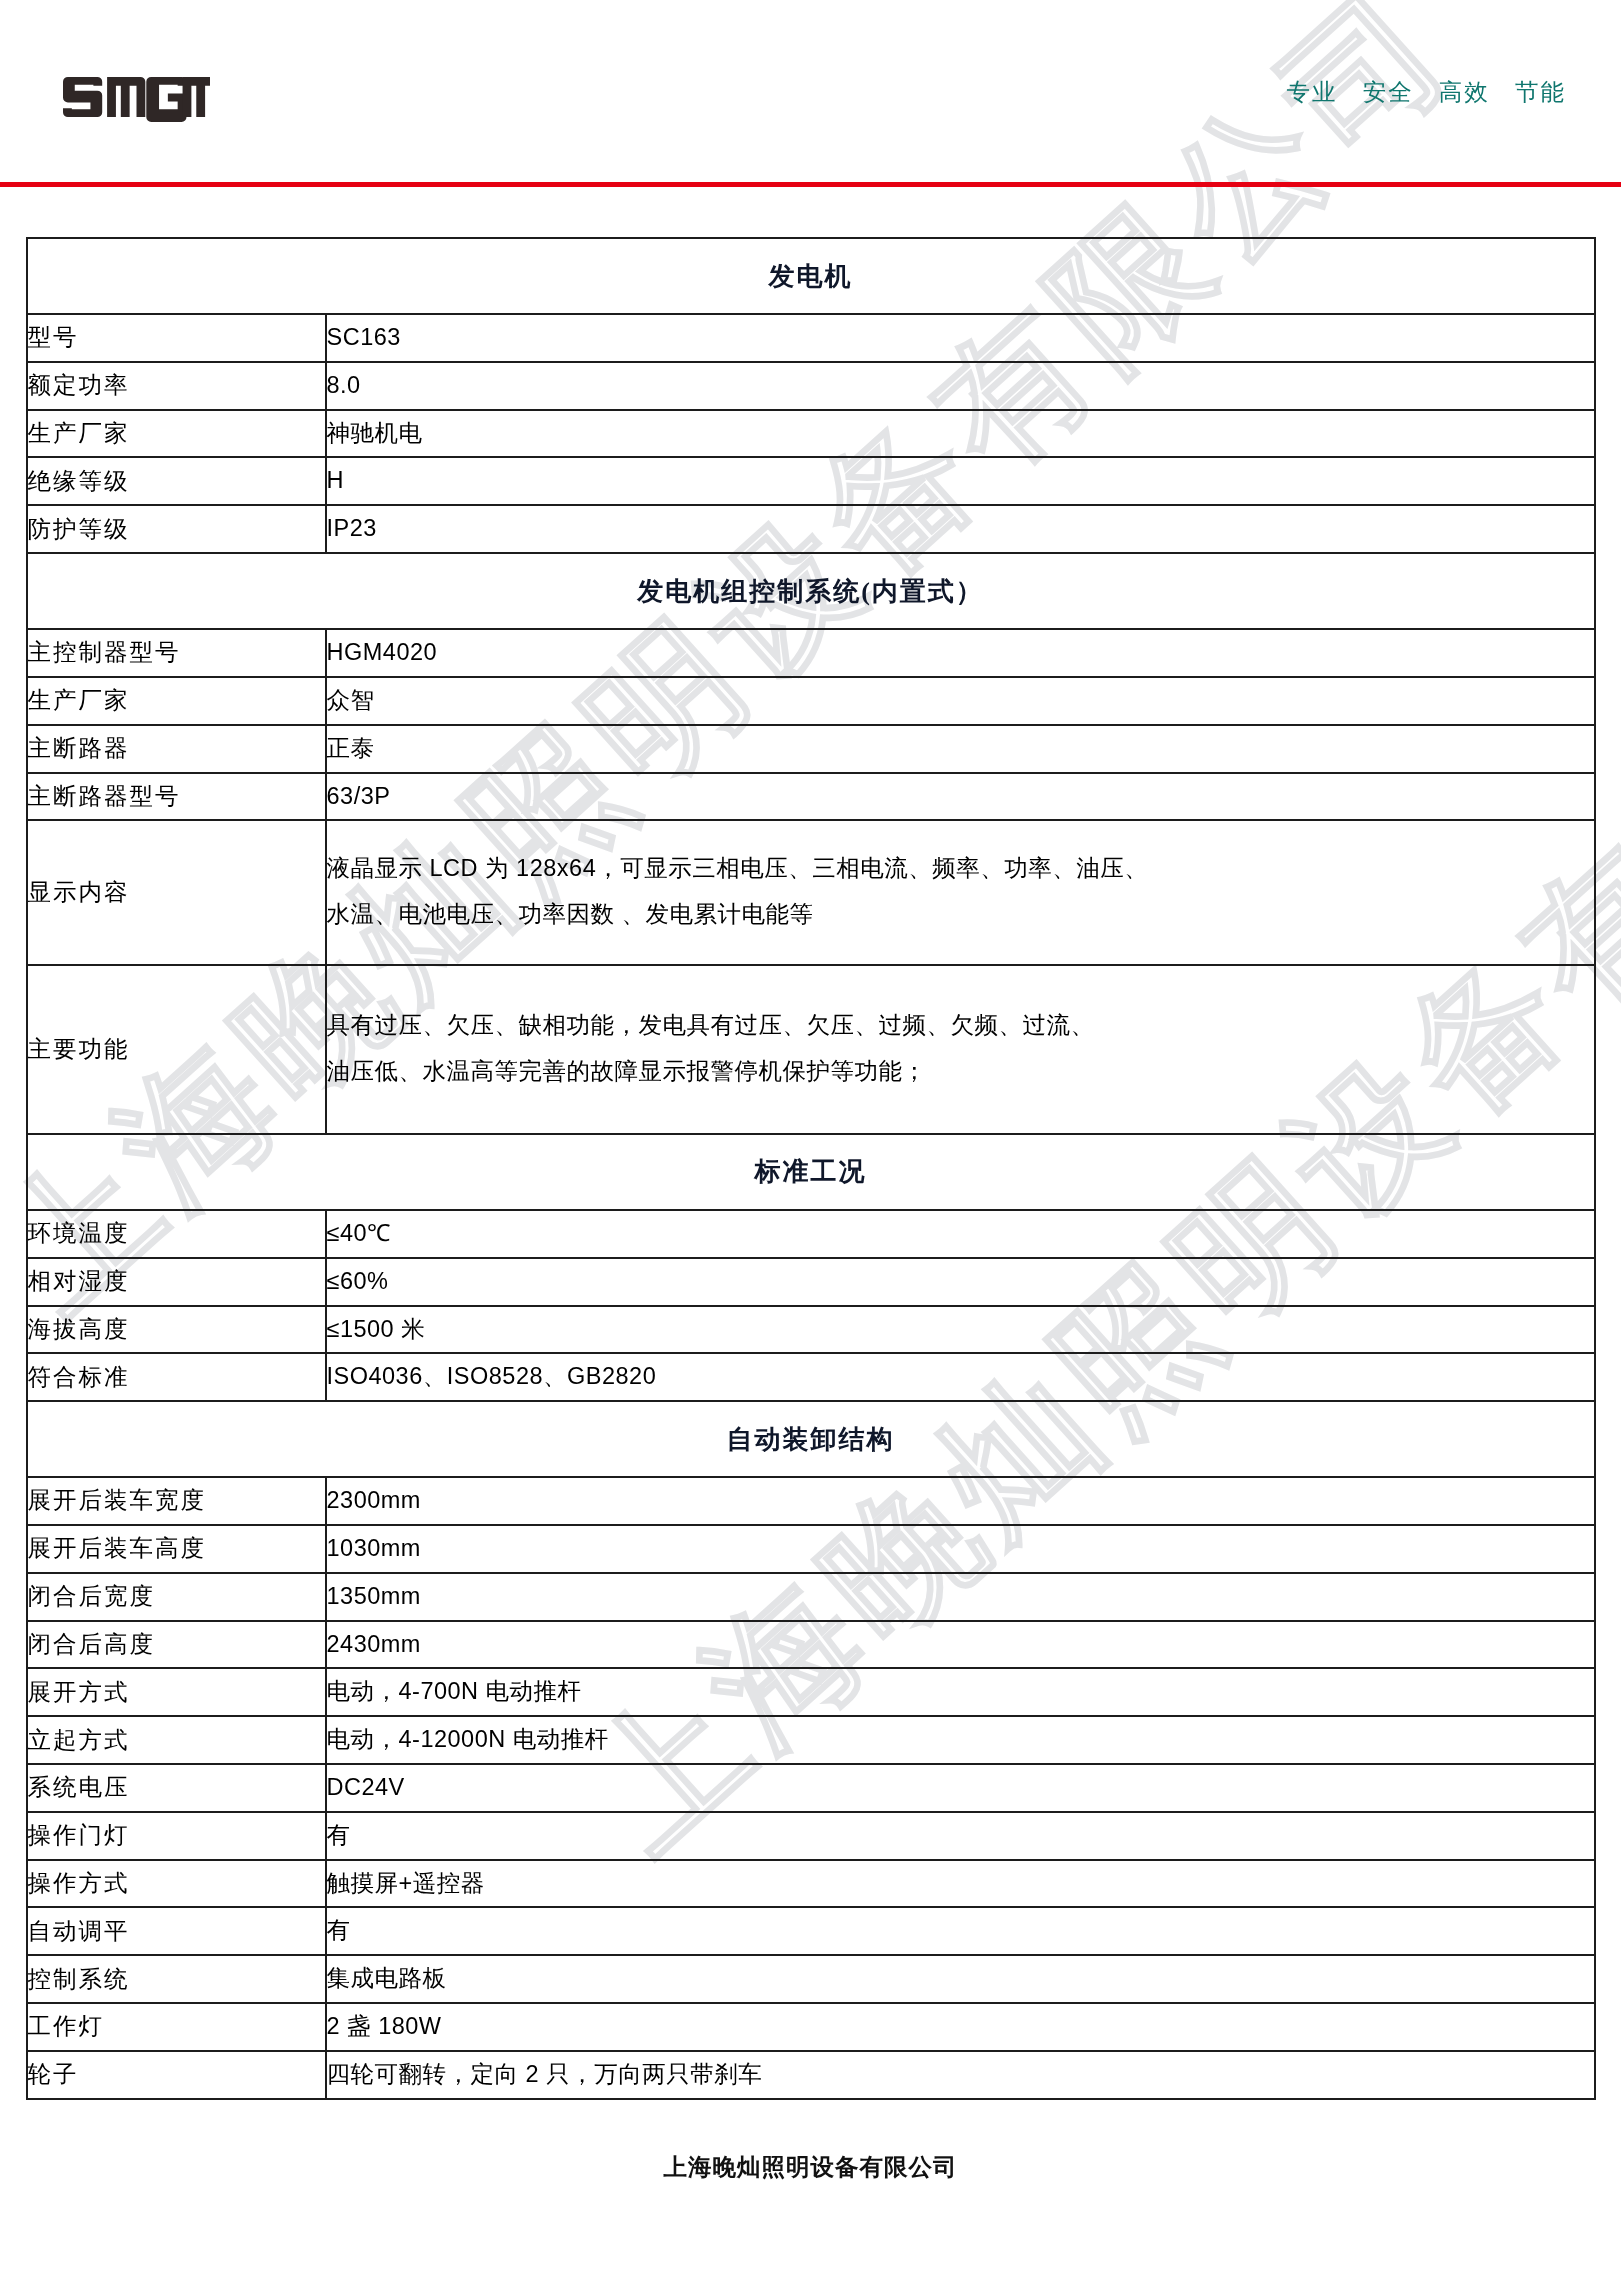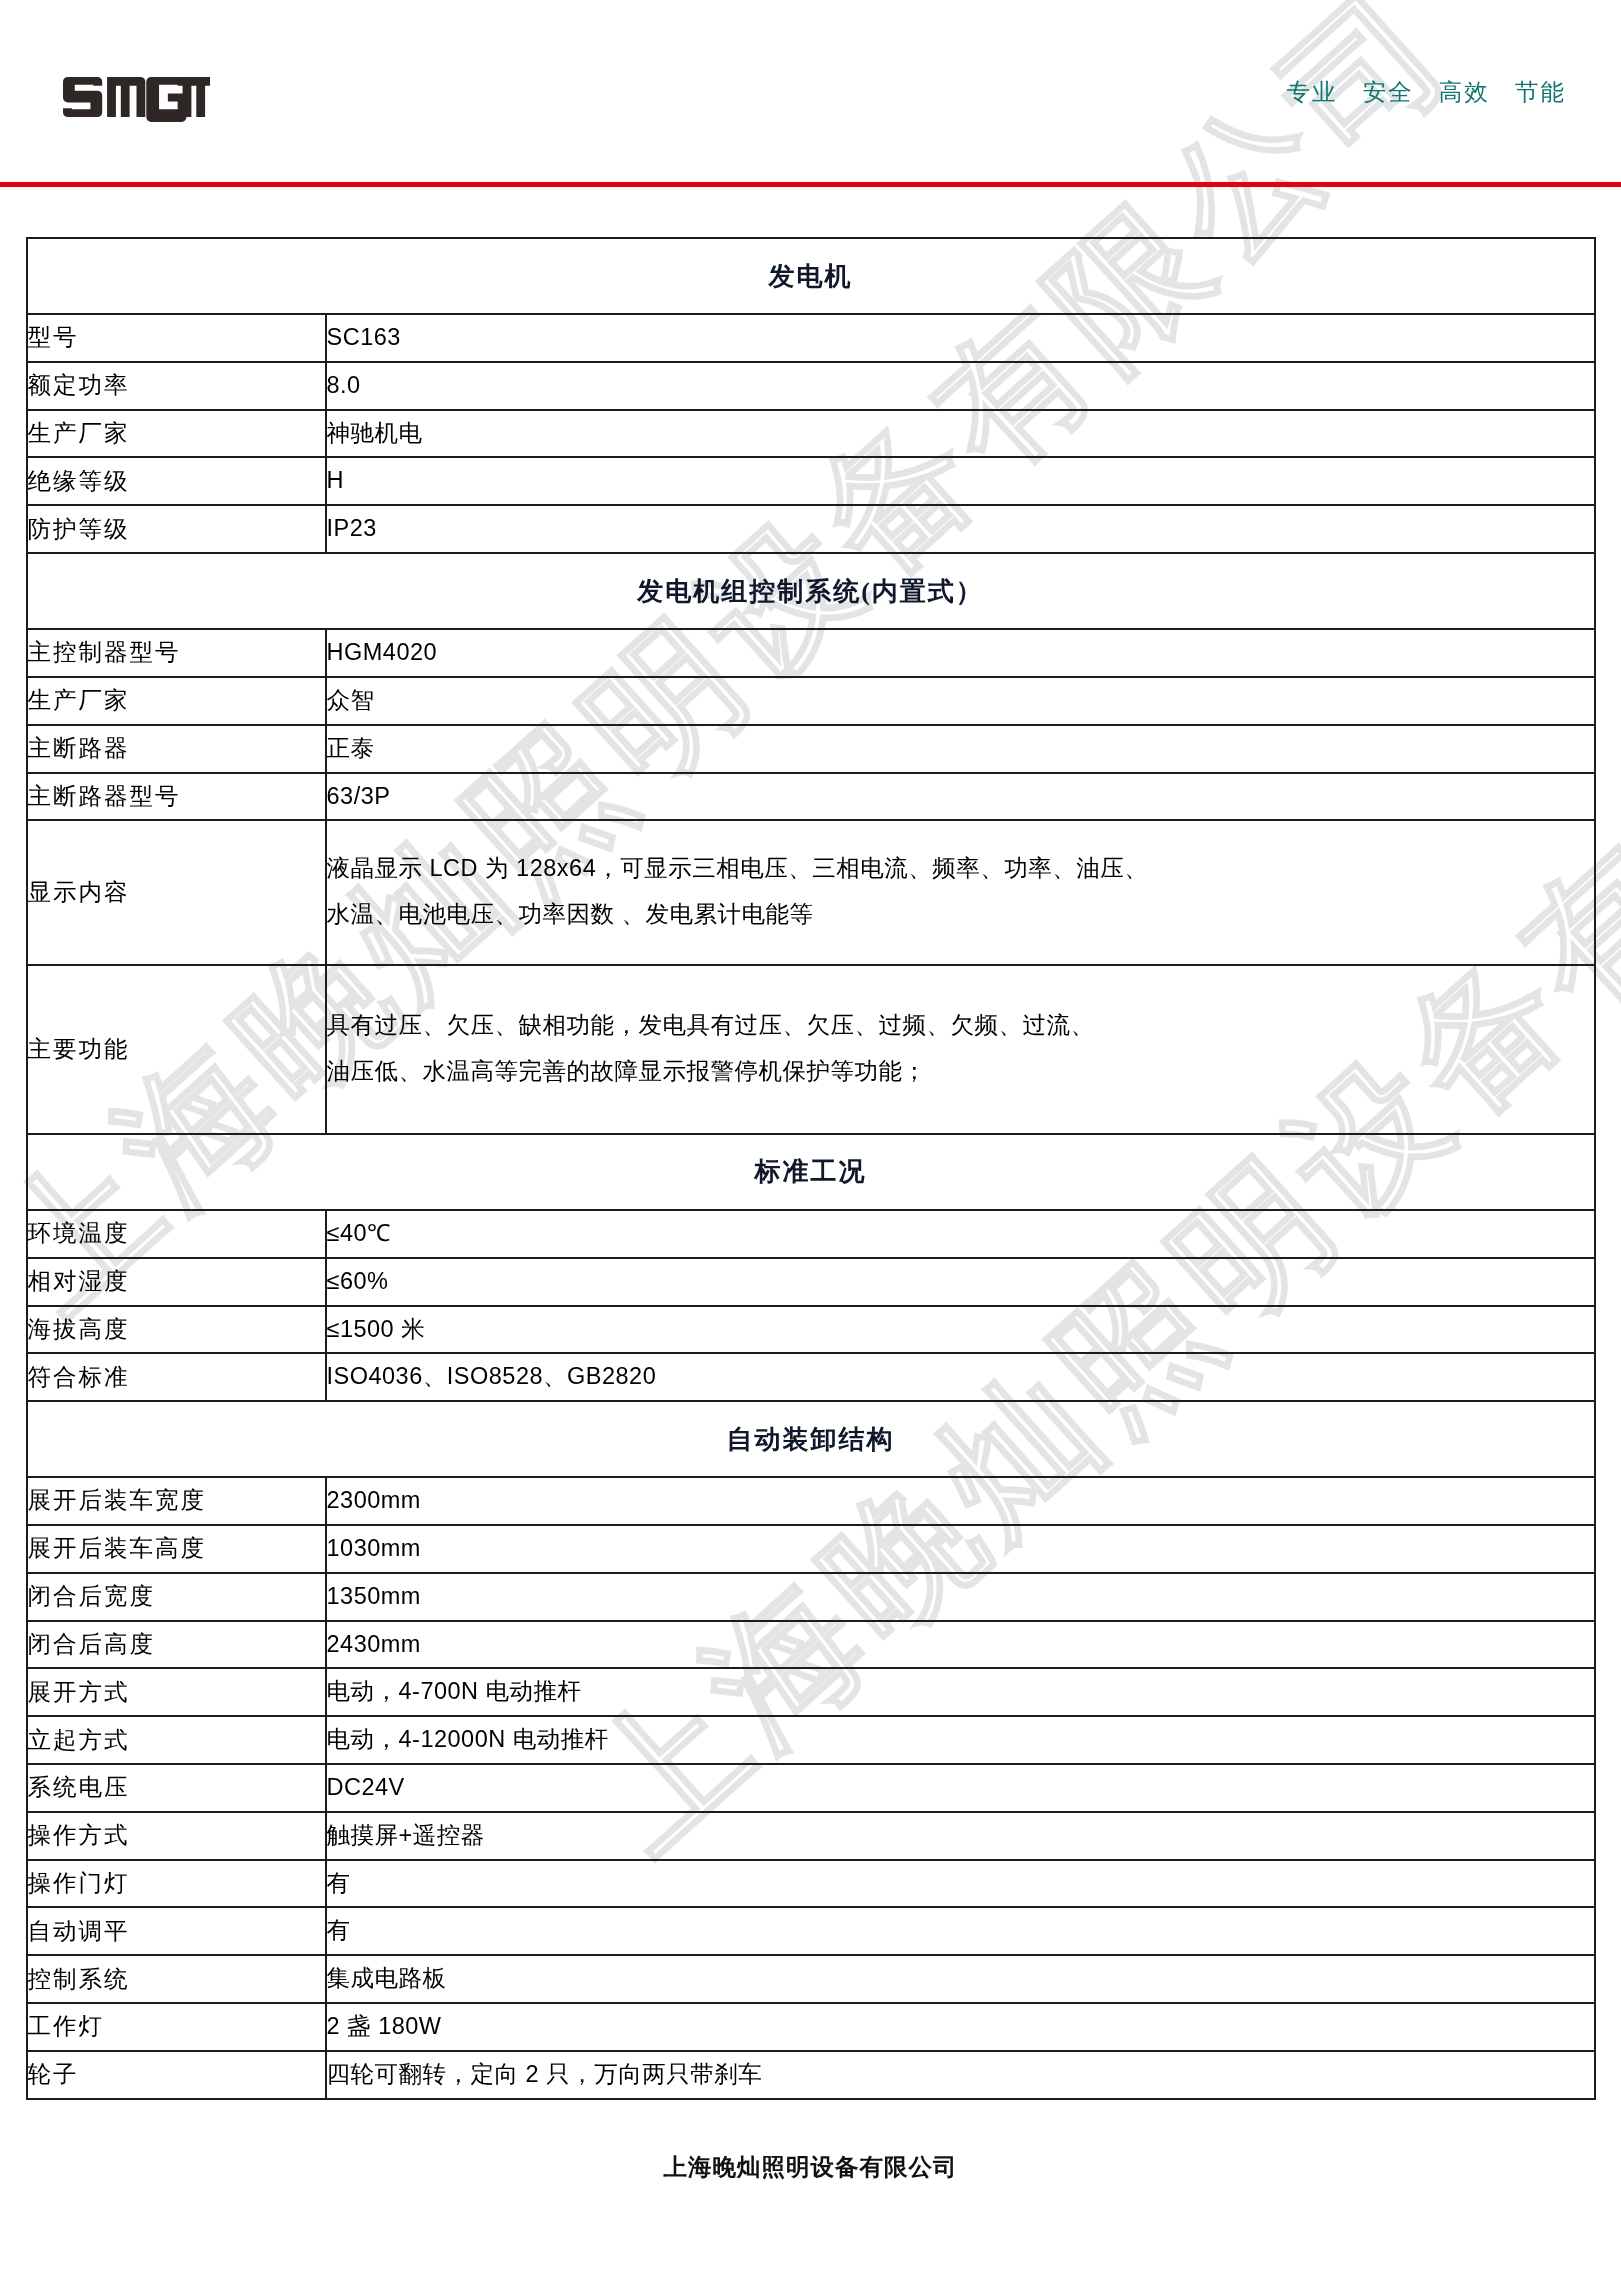--- a/index.html
+++ b/index.html
@@ -304,26 +304,26 @@
         </tr>
         <tr>
           <td class="label-cell">立起方式</td>
           <td class="value-cell">电动，4-12000N 电动推杆</td>
         </tr>
         <tr>
           <td class="label-cell">系统电压</td>
           <td class="value-cell">DC24V</td>
         </tr>
         <tr>
+          <td class="label-cell">操作门灯</td>
+          <td class="value-cell">有</td>
+        </tr>
+        <tr>
           <td class="label-cell">操作方式</td>
           <td class="value-cell">触摸屏+遥控器</td>
-        </tr>
-        <tr>
-          <td class="label-cell">操作门灯</td>
-          <td class="value-cell">有</td>
         </tr>
         <tr>
           <td class="label-cell">自动调平</td>
           <td class="value-cell">有</td>
         </tr>
         <tr>
           <td class="label-cell">控制系统</td>
           <td class="value-cell">集成电路板</td>
         </tr>
         <tr>

